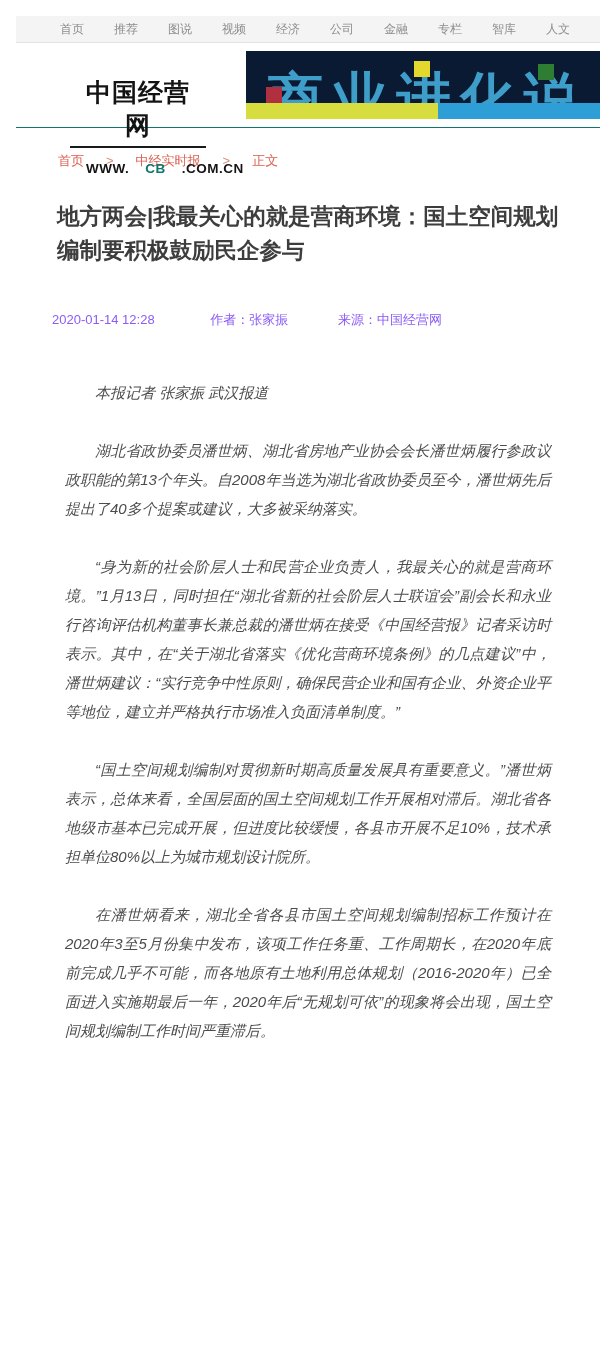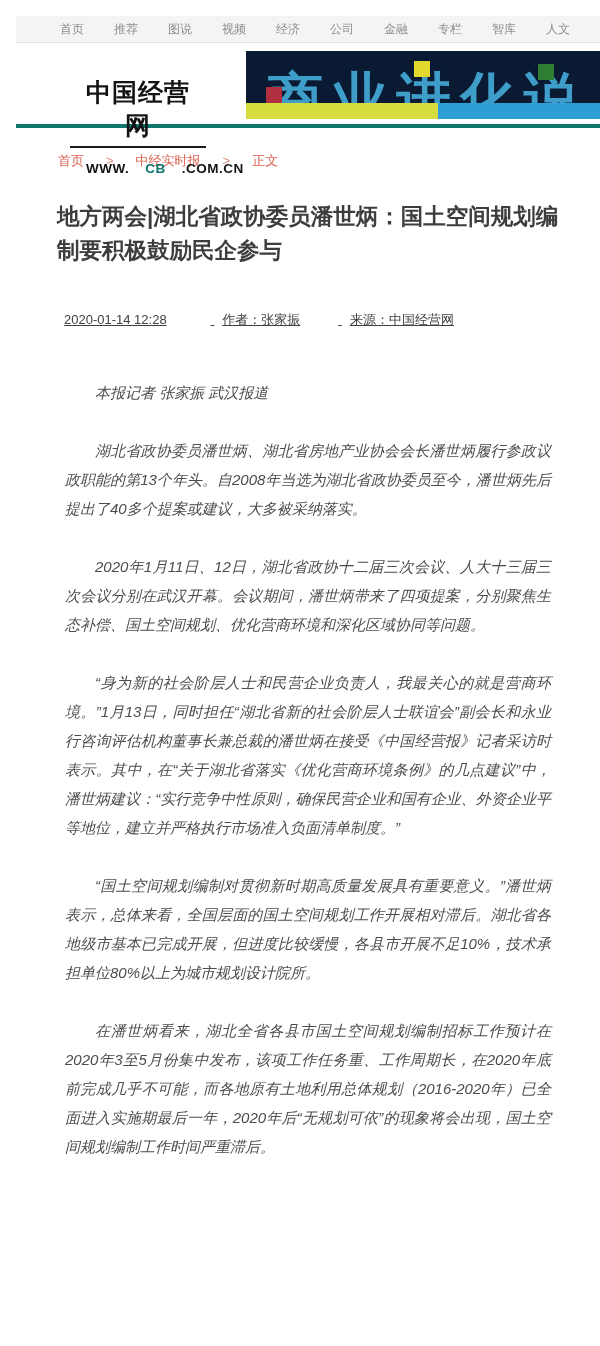--- a/index.html
+++ b/index.html
@@ -26,21 +26,21 @@
     color: #8d8d8d;
     white-space: nowrap;
   }
   .topnav .nav-item { cursor: pointer; }
 
   
   .header {
     position: relative;
     height: 85px;
     background: #ffffff;
-    border-bottom: 4px solid #0f766e;
+    border-bottom: 1px solid #0f766e;
   }
   .logo {
     position: absolute;
     left: 46px;
     top: 17px;
     width: 152px;
     text-align: center;
   }
   .logo-name {
     font-size: 25px;
@@ -116,24 +116,23 @@
 
   
   .article-title {
     margin: 22px 33px 0;
     font-size: 22.5px;
     font-weight: bold;
     color: #3d3d3d;
     line-height: 34px;
   }
   .article-meta {
-    margin: 27px 32px 0;
+    margin: 27px 20px 0;
     font-size: 13px;
-    color: #404040;
-    text-decoration: underline;
+    color: #8b5cf6;
   }
   .article-meta .meta-date { margin-right: 36px; }
   .article-meta .meta-author { margin-right: 30px; }
 
   .article-body {
     margin: 25px 33px 0;
     font-size: 15px;
     line-height: 29px;
     color: #4c4c4c;
     text-align: justify;
@@ -179,28 +178,27 @@
     <div class="accent-sq sq-green"></div>
     <div class="stripe stripe-left"></div>
     <div class="stripe stripe-right"></div>
   </div>
 </header>
 
 <div class="breadcrumb">
   <span class="crumb">首页</span><span class="sep">&gt;</span><span class="crumb">中经实时报</span><span class="sep">&gt;</span><span class="crumb">正文</span>
 </div>
 
-<h1 class="article-title">地方两会|湖北省政协委员潘世炳：国土空间规划编制要积极鼓励民企参与</h1>
+<h1 class="article-title">地方两会|我最关心的就是营商环境：国土空间规划编制要积极鼓励民企参与</h1>
 
 <div class="article-meta">
   <span class="meta-date">2020-01-14 12:28</span>
   <span class="meta-author">作者：张家振</span>
   <span class="meta-source">来源：中国经营网</span>
 </div>
 
 <div class="article-body">
     <p class="body-paragraph">本报记者 张家振 武汉报道</p>
     <p class="body-paragraph">湖北省政协委员潘世炳、湖北省房地产业协会会长潘世炳履行参政议政职能的第13个年头。自2008年当选为湖北省政协委员至今，潘世炳先后提出了40多个提案或建议，大多被采纳落实。</p>
-    <p class="body-paragraph">2020年1月11日、12日，湖北省政协十二届三次会议、人大十三届三次会议分别在武汉开幕。会议期间，潘世炳带来了四项提案，分别聚焦生态补偿、国土空间规划、优化营商环境和深化区域协同等问题。</p>
     <p class="body-paragraph">“身为新的社会阶层人士和民营企业负责人，我最关心的就是营商环境。”1月13日，同时担任“湖北省新的社会阶层人士联谊会”副会长和永业行咨询评估机构董事长兼总裁的潘世炳在接受《中国经营报》记者采访时表示。其中，在“关于湖北省落实《优化营商环境条例》的几点建议”中，潘世炳建议：“实行竞争中性原则，确保民营企业和国有企业、外资企业平等地位，建立并严格执行市场准入负面清单制度。”</p>
     <p class="body-paragraph">“国土空间规划编制对贯彻新时期高质量发展具有重要意义。”潘世炳表示，总体来看，全国层面的国土空间规划工作开展相对滞后。湖北省各地级市基本已完成开展，但进度比较缓慢，各县市开展不足10%，技术承担单位80%以上为城市规划设计院所。</p>
     <p class="body-paragraph">在潘世炳看来，湖北全省各县市国土空间规划编制招标工作预计在2020年3至5月份集中发布，该项工作任务重、工作周期长，在2020年底前完成几乎不可能，而各地原有土地利用总体规划（2016-2020年）已全面进入实施期最后一年，2020年后“无规划可依”的现象将会出现，国土空间规划编制工作时间严重滞后。</p>
   </div>
 
 </body></html>

